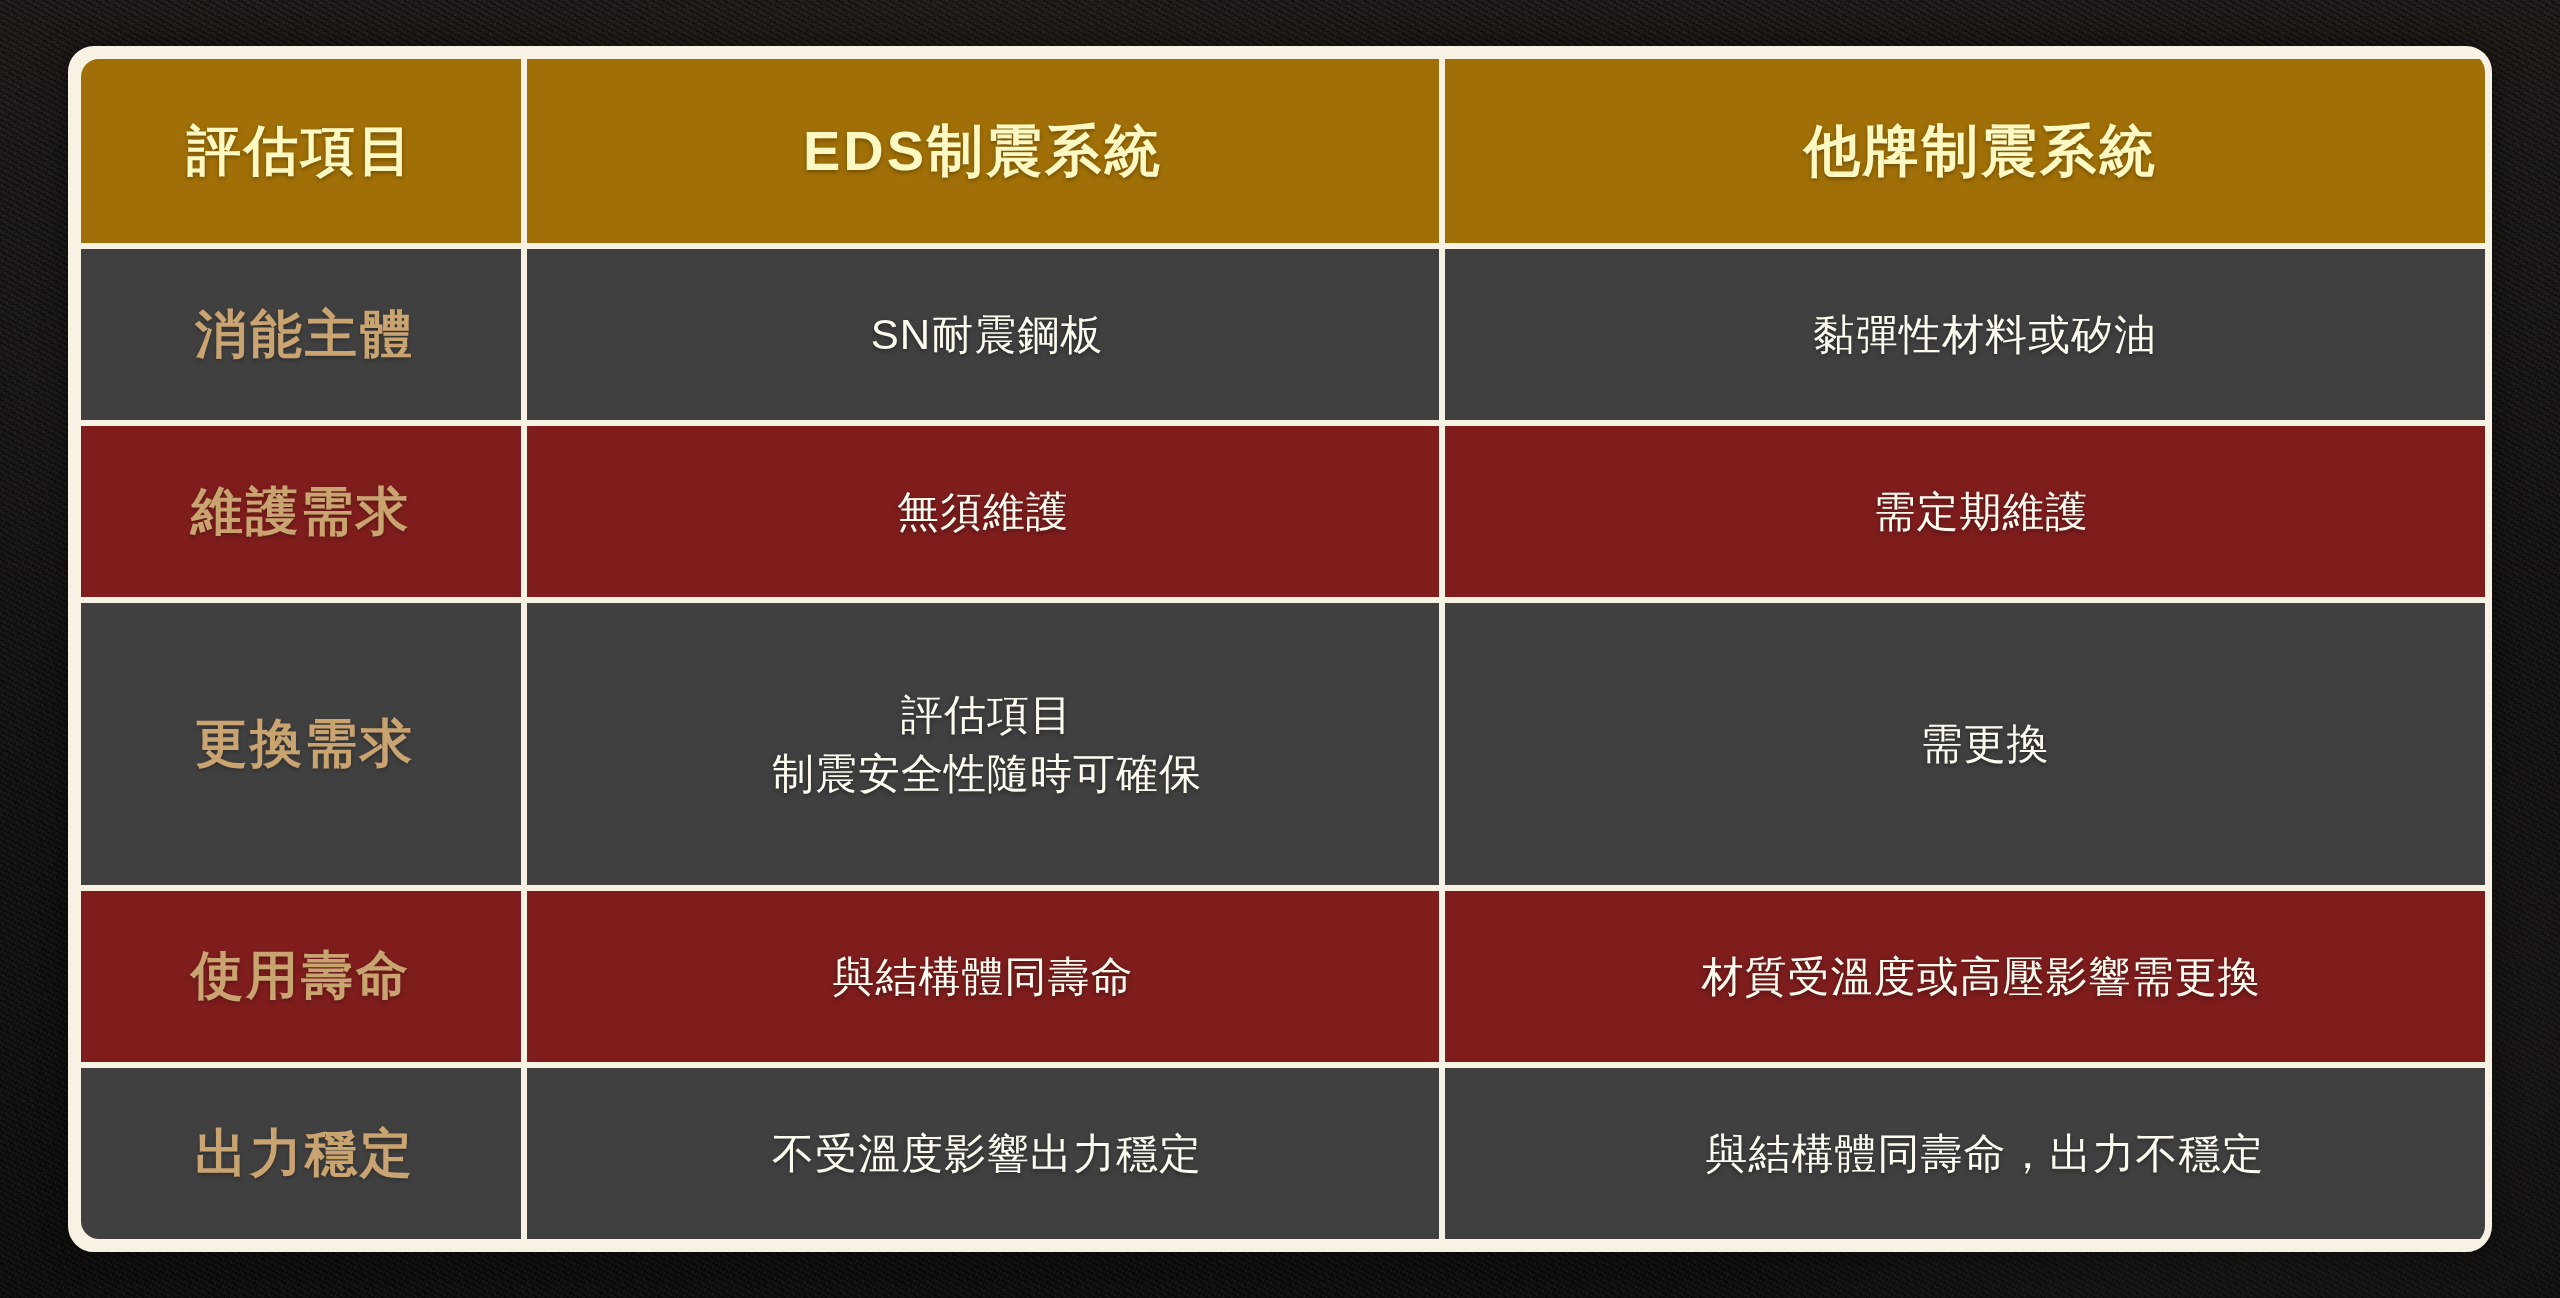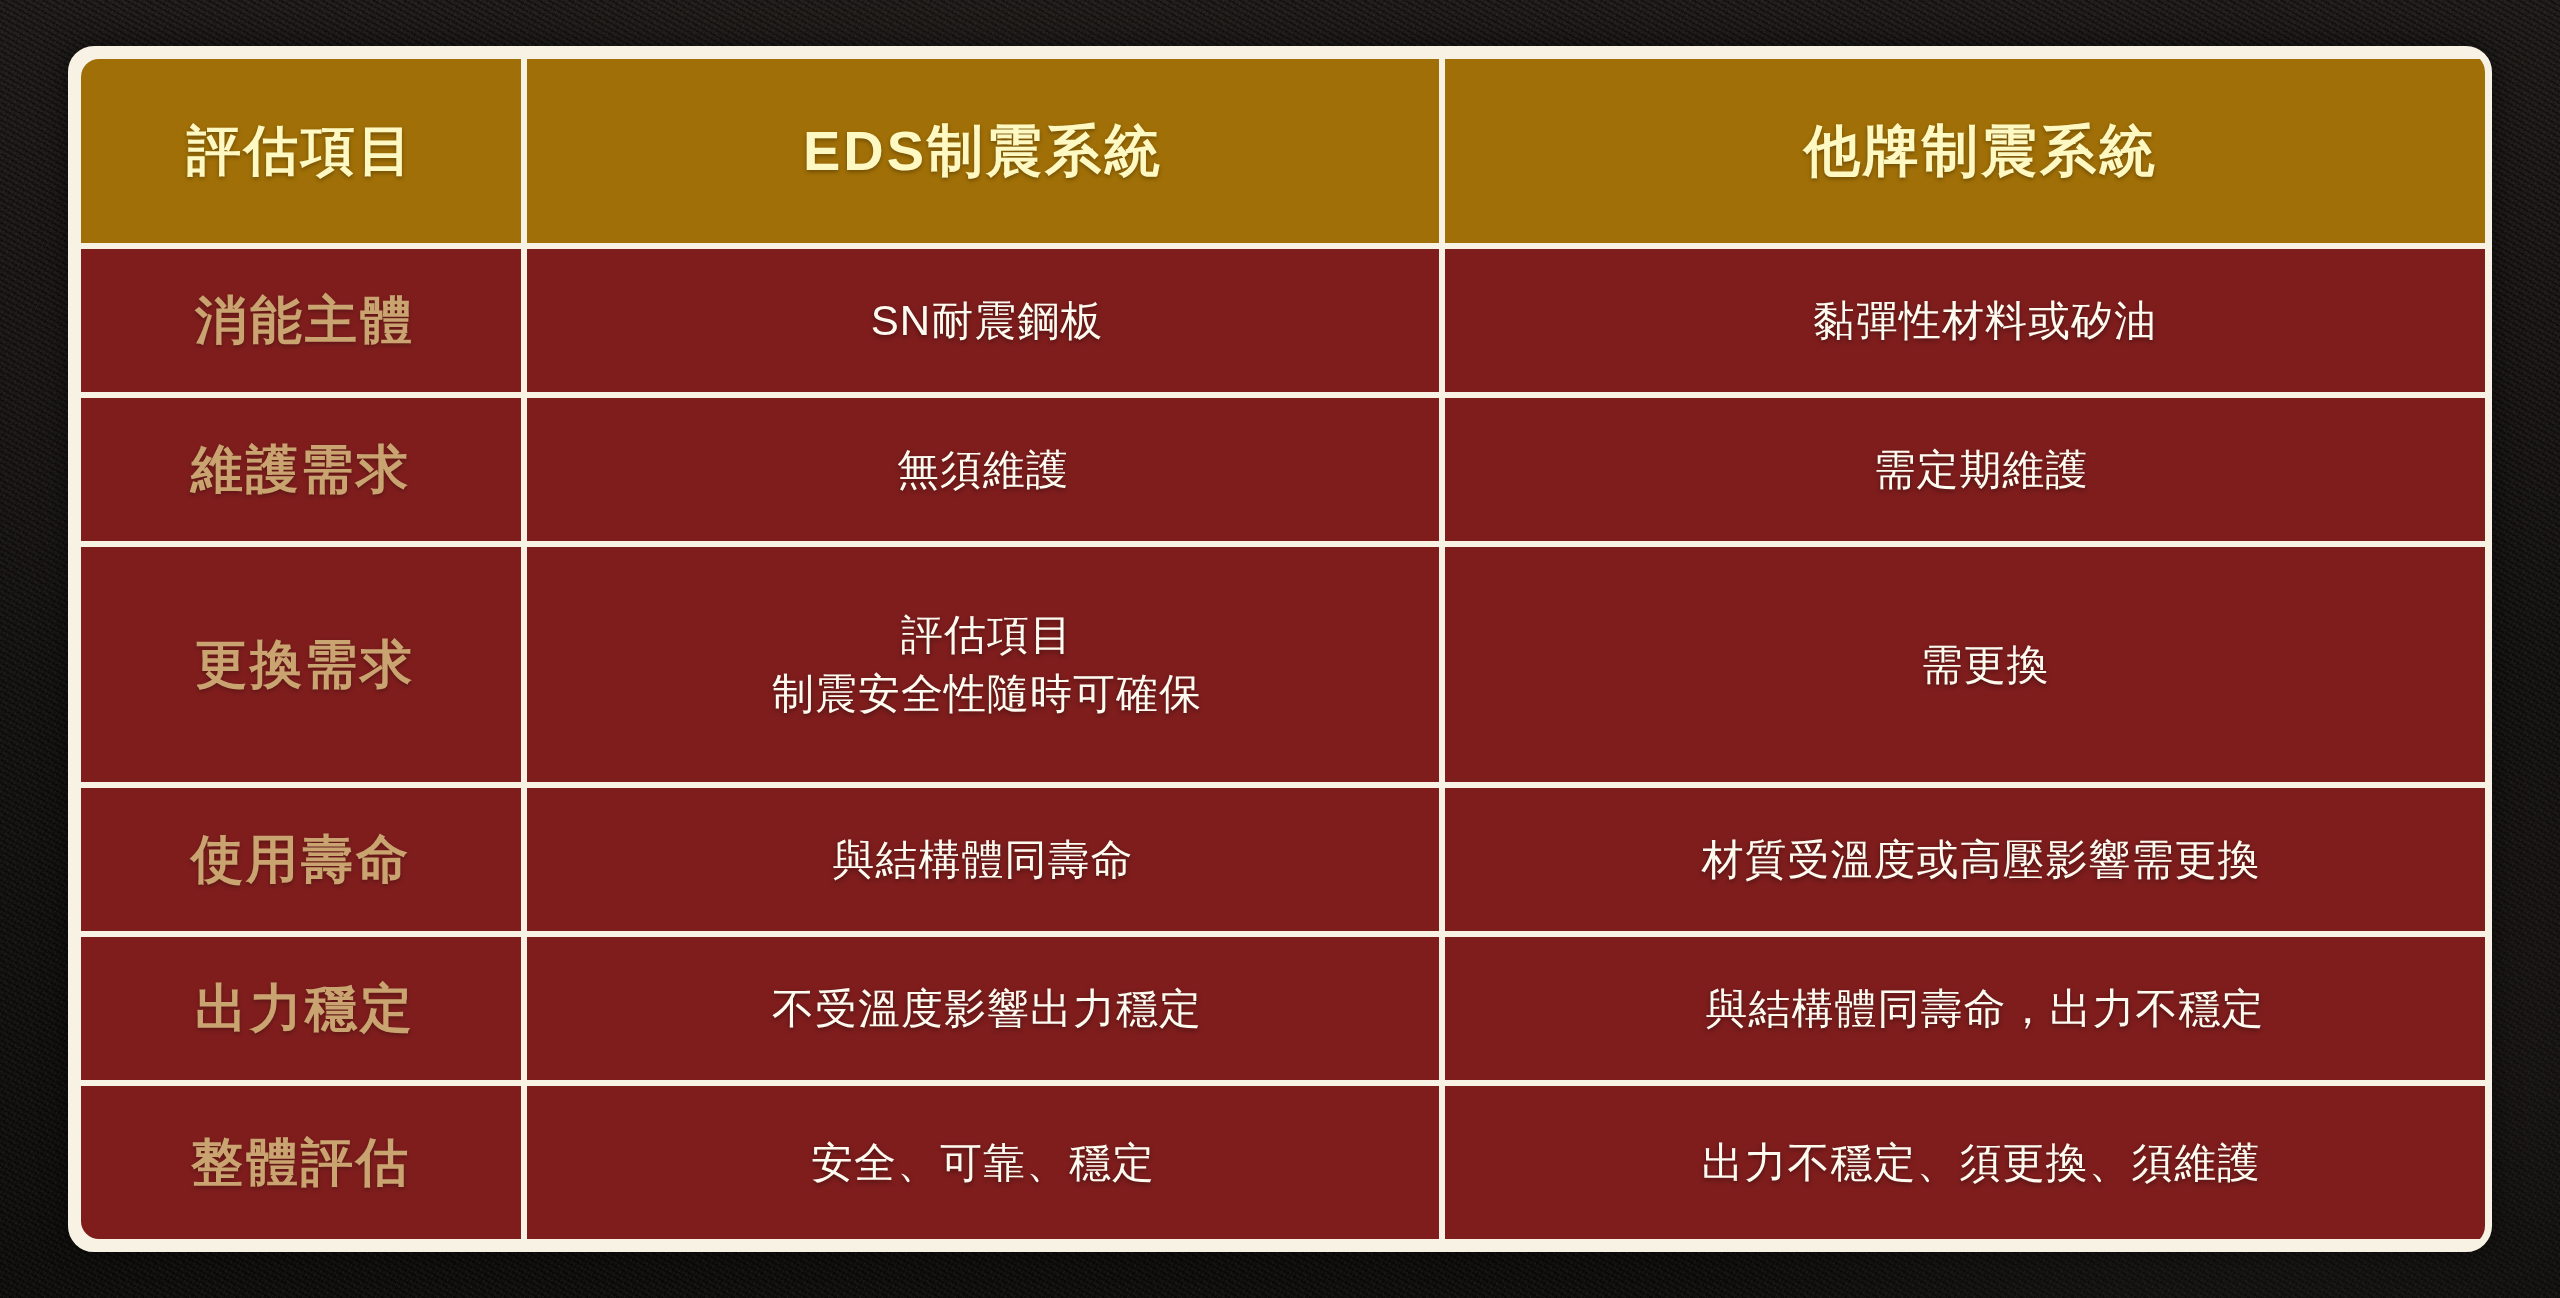--- a/index.html
+++ b/index.html
@@ -83,21 +83,21 @@
     background: #a06f07;
     color: #fef9c3;
     font-size: 56px;
     font-weight: 700;
     letter-spacing: 3px;
     text-shadow: 0 2px 4px rgba(0,0,0,.30);
   }
   thead th.hdr-label { font-size: 54px; }
 
   
-  tbody tr.band-dark  > td { background: #7f1d1d; padding-left: 22px; }
+  tbody tr.band-dark  > td { background: #404040; padding-left: 22px; }
   tbody tr.band-light > td { background: #7f1d1d; }
 
   
   td.label-cell {
     color: #c9a370;
     font-size: 52px;
     font-weight: 700;
     letter-spacing: 3px;
     text-shadow: 0 2px 4px rgba(0,0,0,.28);
   }
@@ -194,25 +194,16 @@
       <tr class="band-dark r-5">
         <td class="label-cell">出力穩定</td>
         <td class="data-cell">
           <span class="line">不受溫度影響出力穩定</span>
         </td>
         <td class="data-cell">
           <span class="line">與結構體同壽命，出力不穩定</span>
         </td>
       </tr>
 
-      <tr class="band-light r-6">
-        <td class="label-cell">整體評估</td>
-        <td class="data-cell">
-          <span class="line">安全、可靠、穩定</span>
-        </td>
-        <td class="data-cell">
-          <span class="line">出力不穩定、須更換、須維護</span>
-        </td>
-      </tr>
 
     </tbody>
   </table>
 </div>
 
 </body></html>

